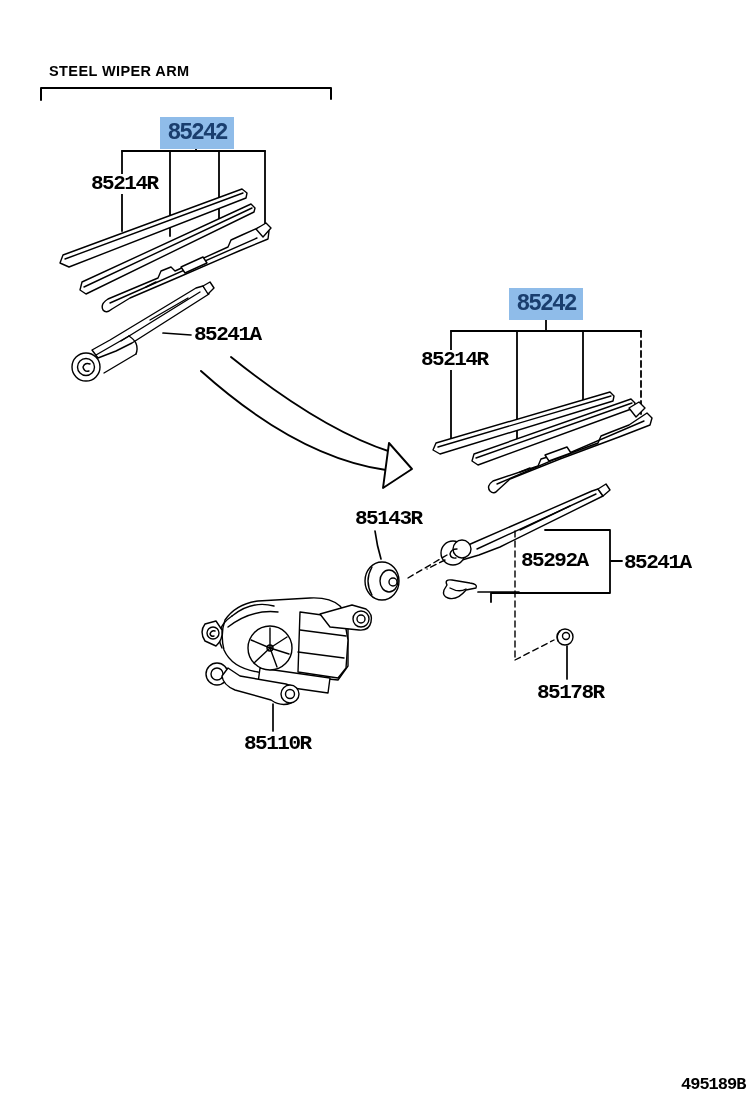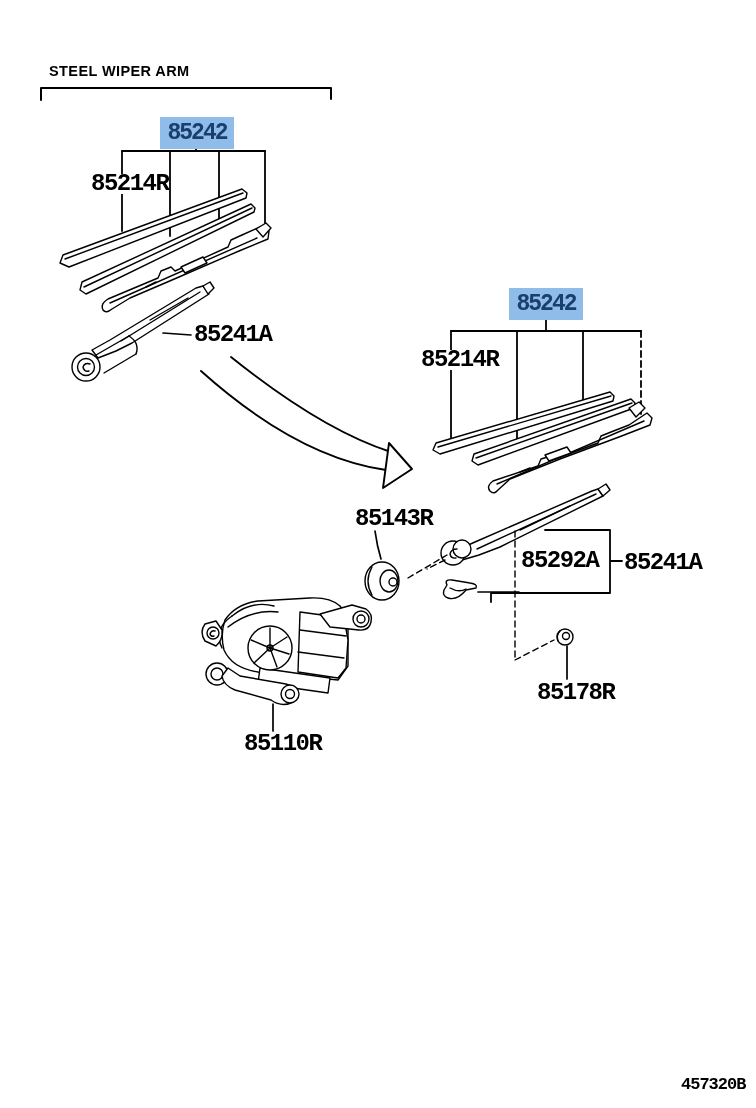--- a/index.html
+++ b/index.html
@@ -9,21 +9,21 @@
     --background:#FFFFFF;
   }
   html,body{margin:0;padding:0;background:var(--background);}
   #stage{
     position:relative;width:756px;height:1108px;background:var(--background);
     font-family:"Liberation Mono","DejaVu Sans Mono",monospace;overflow:hidden;padding-left:10px;
   }
   #lineart{position:absolute;left:0;top:0;}
   .lbl{
     position:absolute;white-space:nowrap;color:#000;background:var(--background);
-    font-weight:bold;font-size:24px;line-height:20px;letter-spacing:-1.5px;
+    font-weight:bold;font-size:21px;line-height:20px;letter-spacing:-1.5px;
     padding:0 1px;
   }
   .hl{
     background:var(--highlight-bg);color:var(--highlight-text);
     width:74px;height:32px;display:flex;align-items:center;justify-content:center;
     font-size:23px;letter-spacing:-2px;padding:0;
   }
   .title{
     position:absolute;font-family:"Liberation Sans","DejaVu Sans",sans-serif;
     font-weight:bold;font-size:14.5px;letter-spacing:.4px;color:#000;background:transparent;
@@ -198,14 +198,14 @@
   <div class="lbl" style="left:354px;top:509px">85143R</div>
 
   <div class="lbl" style="left:623px;top:553px">85241A</div>
 
   <div class="lbl" style="left:520px;top:551px">85292A</div>
 
   <div class="lbl" style="left:536px;top:683px">85178R</div>
 
   <div class="lbl" style="left:243px;top:734px">85110R</div>
 
-  <div class="doccode" style="left:681px;top:1075px">457320B</div>
+  <div class="doccode" style="left:681px;top:1075px">495189B</div>
 </div>
 
 </body></html>

